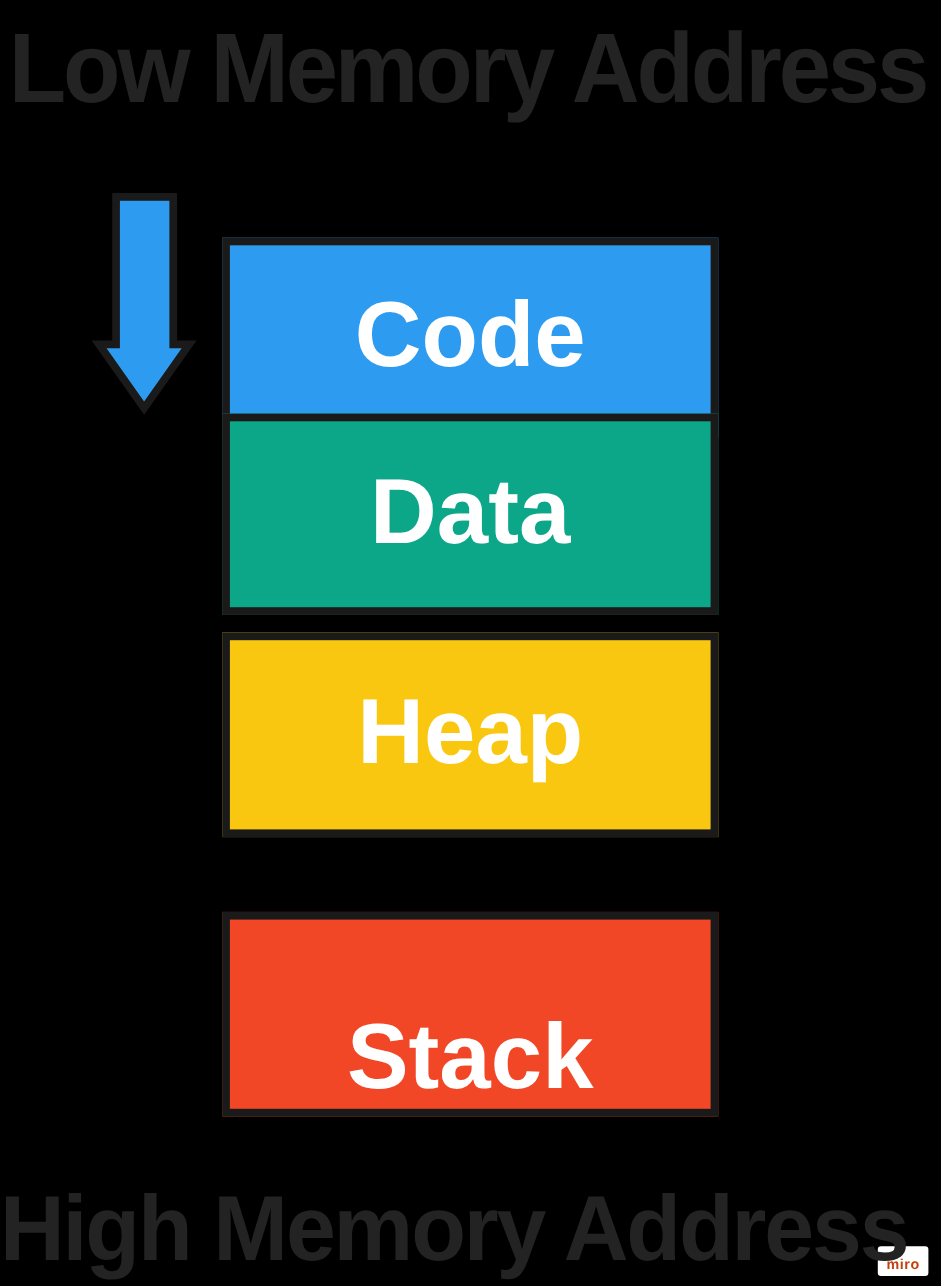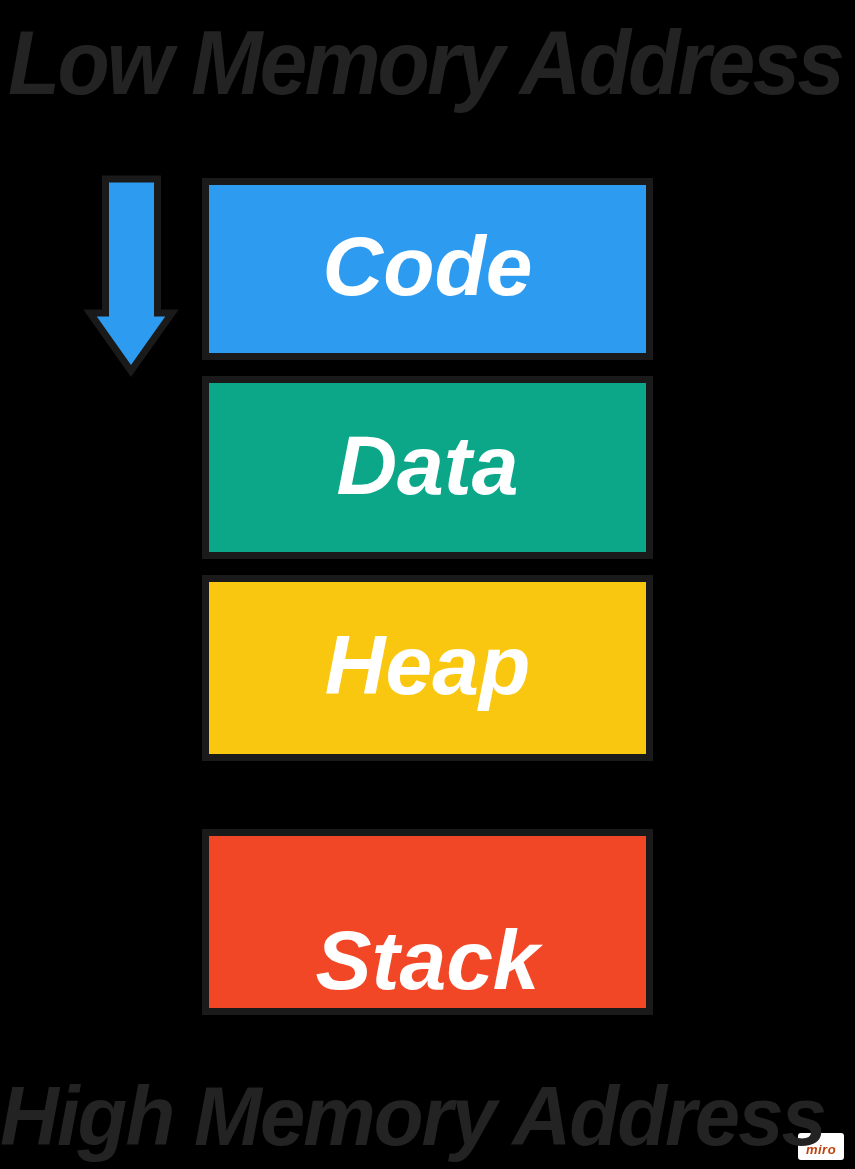--- a/index.html
+++ b/index.html
@@ -2,21 +2,21 @@
 <html><head>
 <meta charset="utf-8">
 <style>
   * { margin: 0; padding: 0; box-sizing: border-box; }
   html, body { width: 855px; height: 1169px; overflow: hidden; }
   body {
     position: relative;
     background: #000000;
     font-family: "Liberation Sans", sans-serif;
   }
-  .canvas { position: absolute; inset: 0; width: 855px; height: 1051px; font-style: italic; }
+  .canvas { position: absolute; inset: 0; width: 855px; height: 1051px; }
 
   .mem-title {
     position: absolute;
     font-weight: 700;
     color: #232323;
     line-height: 1;
     white-space: nowrap;
   }
   .mem-title.top {
     left: 8px; top: 18px;
@@ -84,21 +84,21 @@
 <body>
 
 <div class="canvas">
 
   <div class="mem-title top">Low Memory Address</div>
 
   <svg class="down-arrow" viewBox="0 0 100 210" aria-hidden="true">
     <path d="M 25.5 7 L 77.5 7 L 77.5 141 L 92 141 L 51 199 L 10 141 L 25.5 141 Z" fill="#2d9bf0" stroke="#1a1a1a" stroke-width="7" stroke-linejoin="miter"></path>
   </svg>
 
-  <div class="segment seg-code" style="background-color: rgb(45, 155, 240);">
+  <div class="segment seg-code" style="background-color: rgb(45, 155, 240); margin-top: 38px;">
     <span class="seg-label">Code</span>
   </div>
 
   <div class="segment seg-heap" style="background-color: rgb(250, 199, 16);">
     <span class="seg-label">Heap</span>
   </div>
 
   <div class="segment seg-data" style="background-color: rgb(12, 167, 137);">
     <span class="seg-label">Data</span>
   </div>

